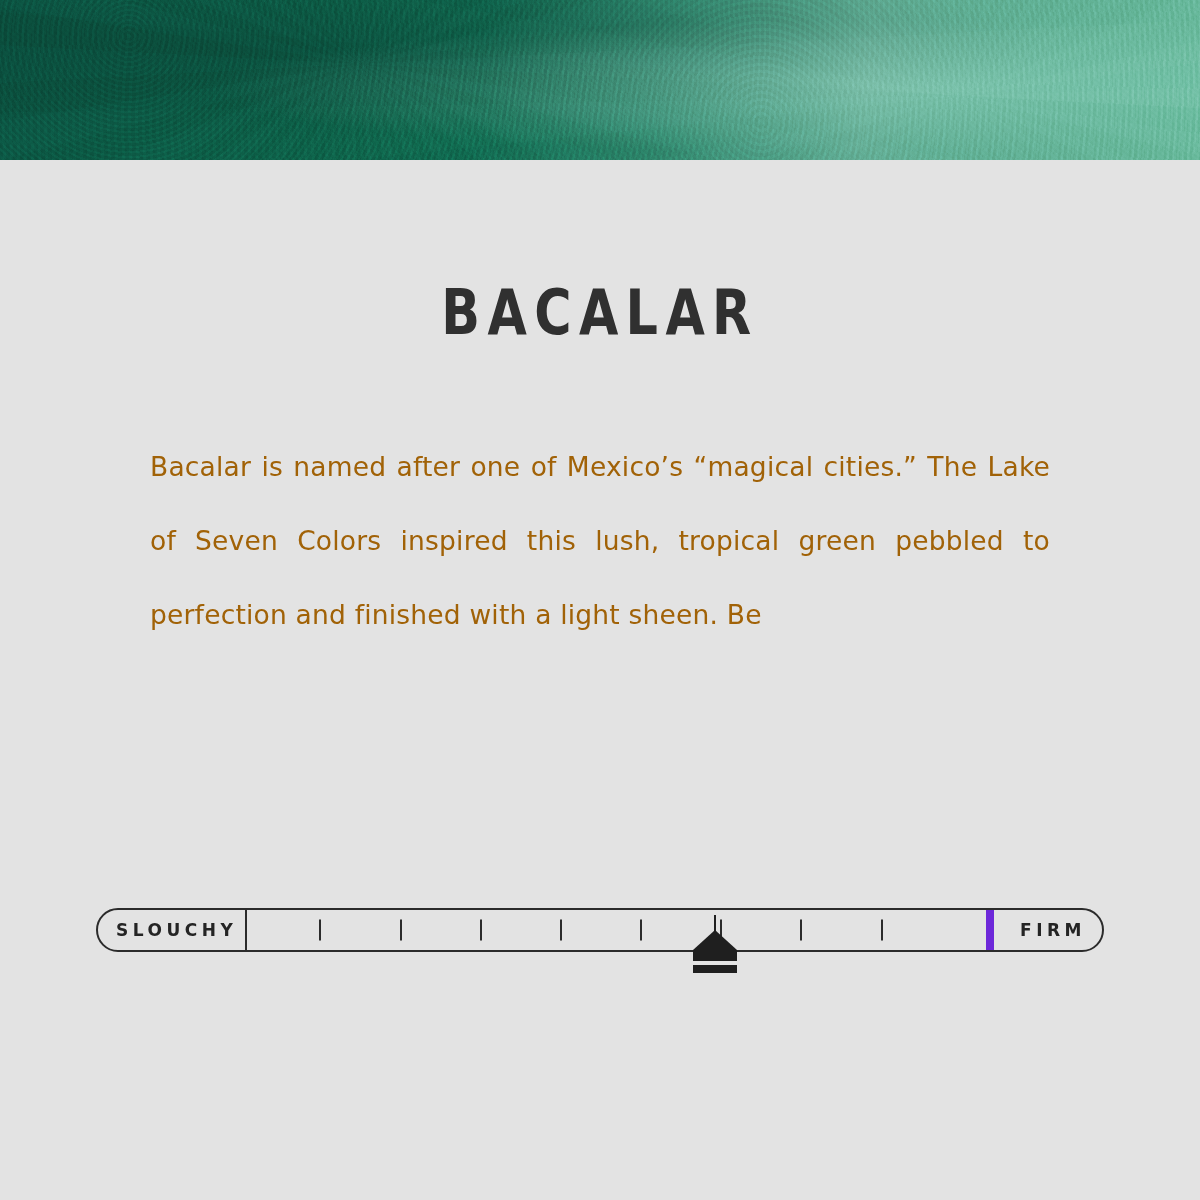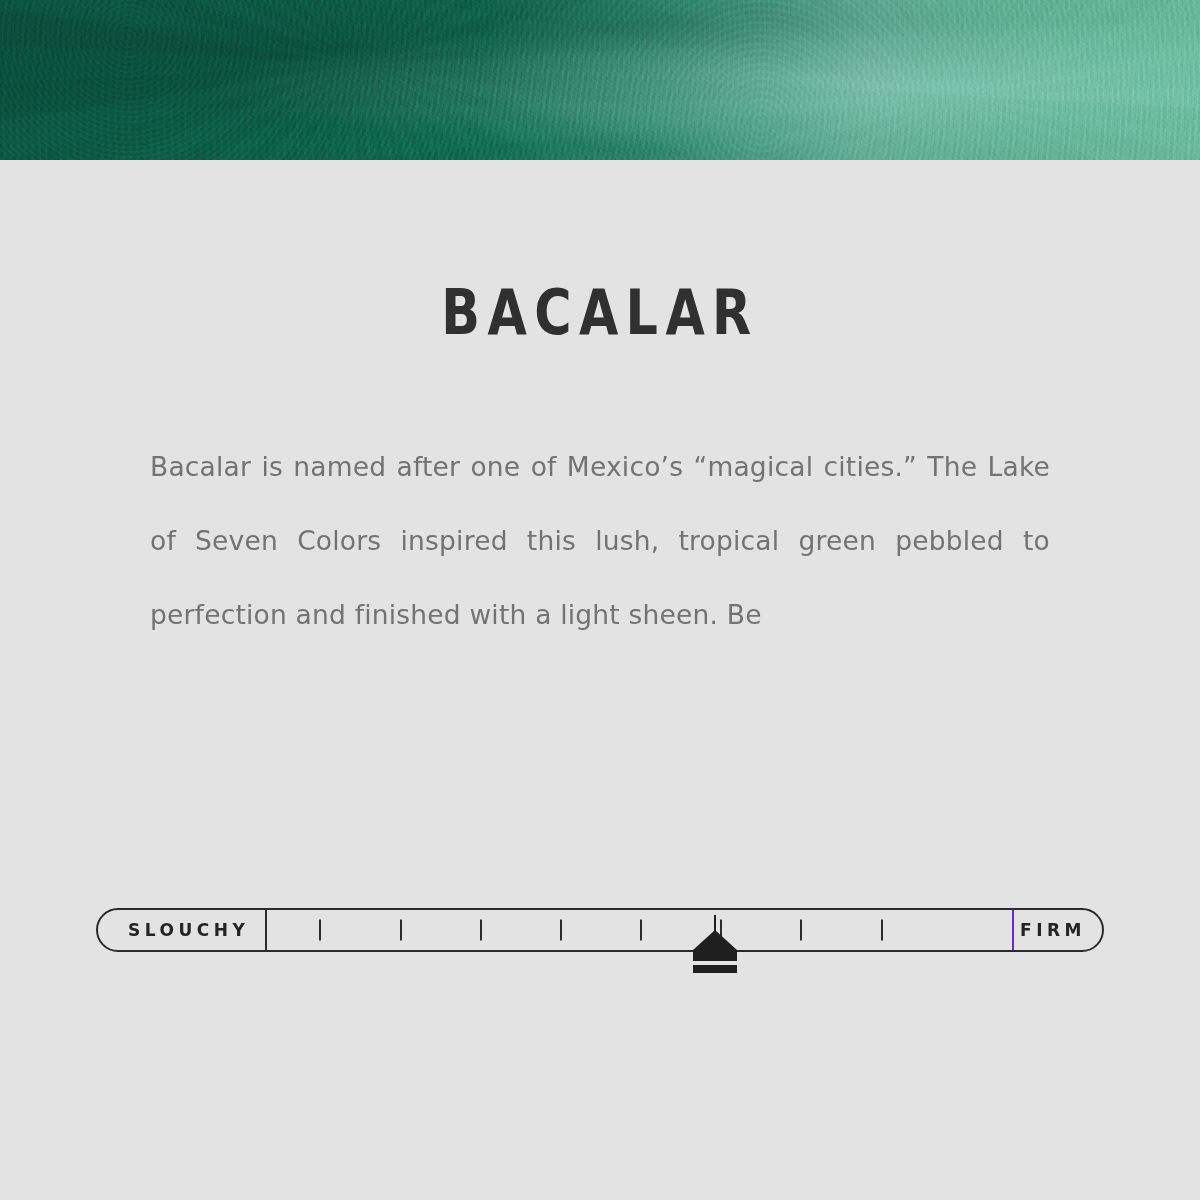--- a/index.html
+++ b/index.html
@@ -77,21 +77,21 @@
 
   
   .body-copy {
     position: absolute;
     left: 150px;
     top: 430px;
     width: 900px;
     font-family: "DejaVu Sans", sans-serif;
     font-size: 26.5px;
     line-height: 74px;
-    color: #737373;
+    color: #a16207;
     text-align: justify;
     letter-spacing: 0.2px;
   }
   .body-copy .last-line {
     display: block;
     text-align: center;
   }
 
   
   .scale {
@@ -117,30 +117,29 @@
     font-family: "DejaVu Sans", sans-serif;
     font-size: 17px;
     font-weight: 700;
     letter-spacing: 4.5px;
     color: #242424;
     box-sizing: border-box;
   }
   .scale-label.left {
     left: 0;
     padding-left: 18px;
-    padding-right: 16px;
+    padding-right: 8px;
     border-right: 2px solid #2b2b2b;
     border-radius: 22px 0 0 22px;
-    margin-left: 12px;
   }
   .scale-label.right {
     right: 0;
     padding-right: 16px;
-    padding-left: 6px;
-    border-left: 2px solid #6d28d9;
+    padding-left: 26px;
+    border-left: 8px solid #6d28d9;
     border-radius: 0 22px 22px 0;
   }
 
   .ticks {
     position: absolute;
     top: 0;
     height: 100%;
   }
   .tick {
     position: absolute;

